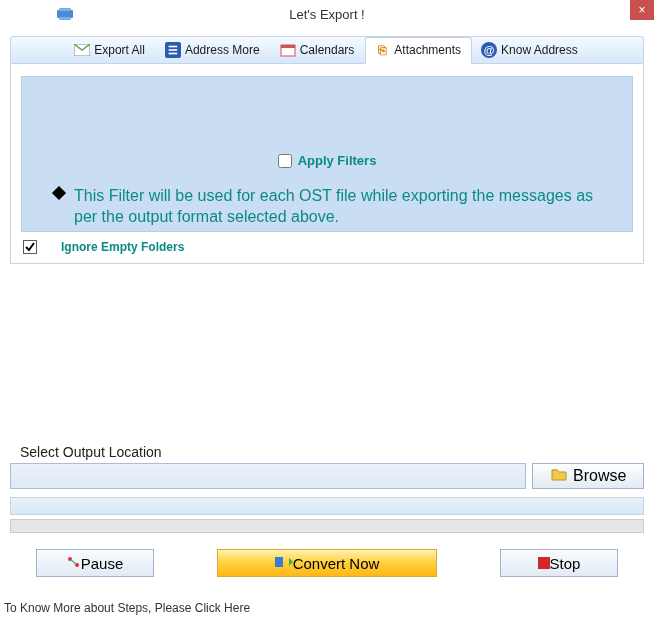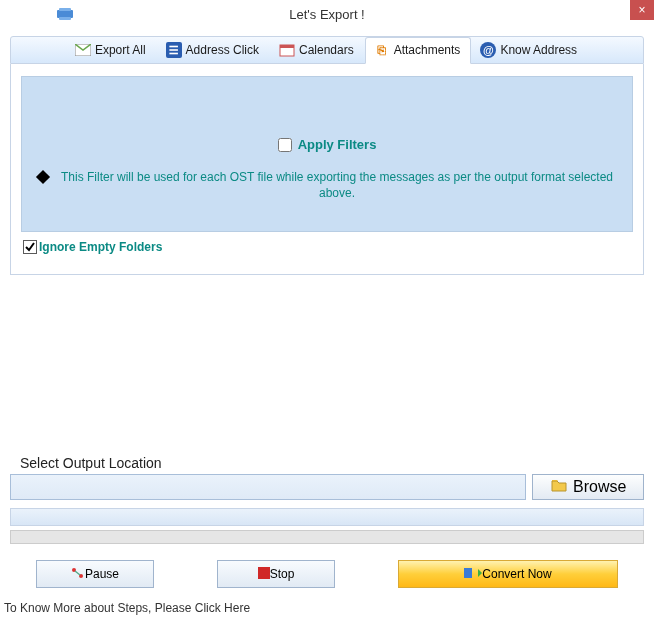--- a/index.html
+++ b/index.html
@@ -6,41 +6,41 @@
   body { font-family: "Segoe UI", Tahoma, sans-serif; font-size: 12px; background: #fff; width: 654px; height: 621px; overflow: hidden; position: relative; }
   .titlebar { height: 28px; display: flex; align-items: center; background: #fff; position: relative; padding-left: 48px; }
   .titlebar .app-icon { width: 18px; height: 16px; margin-left: 8px; }
   .titlebar .title { position: absolute; left: 0; right: 0; text-align: center; font-size: 13px; color: #333; }
   .titlebar .close { position: absolute; right: 0; top: 0; width: 24px; height: 20px; background: #c8504f; display: flex; align-items: center; justify-content: center; color: #fff; font-size: 12px; cursor: pointer; }
   .tabs { height: 28px; display: flex; align-items: flex-end; margin: 8px 10px 0 10px; background: linear-gradient(#f4f9ff, #d7e8fb); border: 1px solid #c7d4e6; border-radius: 3px 3px 0 0; justify-content: center; }
   .tab { display: flex; align-items: center; gap: 4px; padding: 4px 10px 5px 8px; font-size: 12px; color: #1a1a1a; border: 1px solid transparent; cursor: pointer; position: relative; top: 1px; }
   .tab .ticon { width: 16px; height: 16px; display: inline-flex; align-items: center; justify-content: center; border-radius: 2px; font-size: 11px; font-weight: bold; }
   .tab.active { background: #fff; border-color: #c7d4e6; border-bottom-color: #fff; border-radius: 3px 3px 0 0; }
   .main-area { margin: 0 10px; border: 1px solid #c7d4e6; border-top: none; padding: 12px 10px 4px 10px; background: #fff; }
-  .filter-panel { background: #c9def3; border: 1px solid #b8cde3; height: 156px; position: relative; padding: 4px; }
+  .filter-panel { background: #c9def3; border: 1px solid #b8cde3; height: 156px; position: relative; padding: 20px; }
   .filter-center { text-align: center; margin-top: 56px; }
   .apply-cb { display: inline-flex; align-items: center; gap: 6px; }
   .apply-cb input { width: 14px; height: 14px; }
   .apply-label { color: #0b8a84; font-weight: bold; font-size: 13px; }
   .filter-desc-row { display: flex; align-items: flex-start; gap: 10px; margin: 14px 12px 0 12px; }
   .diamond { width: 10px; height: 10px; background: #000; transform: rotate(45deg); margin-top: 3px; flex-shrink: 0; }
-  .filter-desc { color: #0b8a84; font-size: 12px; line-height: 1.35; text-align: center; }
-  .ignore-row { display: flex; align-items: center; gap: 2px; margin: 8px 0 16px 2px; }
+  .filter-desc { color: #0b8a84; font-size: 16px; line-height: 1.35; }
+  .ignore-row { display: flex; align-items: center; gap: 24px; margin: 8px 0 5px 2px; }
   .ignore-row .chk { width:14px; height:14px; border:1px solid #5a5a5a; background:#fff; display:inline-flex; align-items:center; justify-content:center; }
   .ignore-row .chk svg { display:block; }
   .ignore-label { color: #0b8a84; font-weight: bold; font-size: 12px; }
   .out-section { margin: 4px 10px 0 10px; }
   .out-label { font-size: 14px; color: #222; margin-bottom: 3px; padding-left: 10px; }
   .out-row { display: flex; gap: 6px; align-items: stretch; }
   .out-input { flex: 1; height: 26px; border: 1px solid #a8bed9; background: linear-gradient(#eaf2fb,#dfeaf7); }
   .btn { height: 26px; border: 1px solid #9fb3cc; background: linear-gradient(#fdfefe,#e3eaf3); padding: 0 18px; display: flex; align-items: center; gap: 6px; font-size: 16px; cursor: pointer; }
   .status-bar { height: 18px; margin: 8px 10px 0 10px; background: linear-gradient(#eaf2fb,#d8e6f6); border:1px solid #c7d4e6; }
   .progress-bar { height: 14px; margin: 4px 10px 0 10px; background: #e6e6e6; border: 1px solid #ccc; }
   .action-row { display: flex; justify-content: space-between; margin: 16px 36px 0 36px; }
-  .act-btn { width: 118px; height: 28px; border: 1px solid #a0b4cd; background: linear-gradient(#f8fbfe,#e1eaf4); display: flex; align-items: center; justify-content: center; font-size: 12px; cursor: pointer; }
+  .act-btn { width: 118px; height: 28px; border: 1px solid #a0b4cd; background: linear-gradient(#f8fbfe,#e1eaf4); display: flex; align-items: center; justify-content: center; font-size: 15px; cursor: pointer; }
   .act-btn.convert { width: 220px; background: linear-gradient(#fff2b0, #ffcf3a, #ffb816); border-color: #d9a935; }
   .footer-link { position: absolute; bottom: 6px; left: 4px; font-size: 12px; color: #333; }
   .folder-icon { width:16px; height:14px; }
   .spacer-fill { height: 176px; }
 </style>
 </head>
 <body>
 
 <div class="titlebar">
   <span class="app-icon">
@@ -61,21 +61,21 @@
     <span class="ticon">
         <svg width="16" height="12" viewBox="0 0 16 12">
           <rect x="0" y="0" width="16" height="12" fill="#fff" stroke="#888"></rect>
           <path d="M0 0 L8 6 L16 0" fill="none" stroke="#6aa84f" stroke-width="1.5"></path>
         </svg>
       </span>
     <span>Export All</span>
   </div>
   <div class="tab">
     <span class="ticon" style="background:#2a5db0;color:#fff">☰</span>
-    <span>Address Click</span>
+    <span>Address More</span>
   </div>
   <div class="tab">
     <span class="ticon">
         <svg width="16" height="14" viewBox="0 0 16 14">
           <rect x="1" y="2" width="14" height="11" fill="#fff" stroke="#c55"></rect>
           <rect x="1" y="2" width="14" height="3" fill="#c55"></rect>
         </svg>
       </span>
     <span>Calendars</span>
   </div>
@@ -133,28 +133,28 @@
 
 <div class="action-row">
   <button class="act-btn">
     <span><svg width="14" height="14" viewBox="0 0 14 14">
           <circle cx="3" cy="4" r="2" fill="#d33"></circle>
           <circle cx="10" cy="10" r="2" fill="#d33"></circle>
           <path d="M4 5 L9 9" stroke="#5a8" stroke-width="1.5"></path>
         </svg></span>
     <span>Pause</span>
   </button>
-  <button class="act-btn">
-    <span><svg width="12" height="12">
-          <rect width="12" height="12" fill="#d02828"></rect>
-        </svg></span>
-    <span>Stop</span>
-  </button>
   <button class="act-btn convert">
     <span><svg width="18" height="16" viewBox="0 0 18 16">
           <rect x="0" y="3" width="8" height="10" fill="#3a7bd5"></rect>
           <path d="M7 8 L14 8 L14 4 L18 8 L14 12 L14 8" fill="#3cb043"></path>
         </svg></span>
     <span>Convert Now</span>
   </button>
+  <button class="act-btn">
+    <span><svg width="12" height="12">
+          <rect width="12" height="12" fill="#d02828"></rect>
+        </svg></span>
+    <span>Stop</span>
+  </button>
 </div>
 
 <div class="footer-link">To Know More about Steps, Please Click Here</div>
 
 </body></html>

